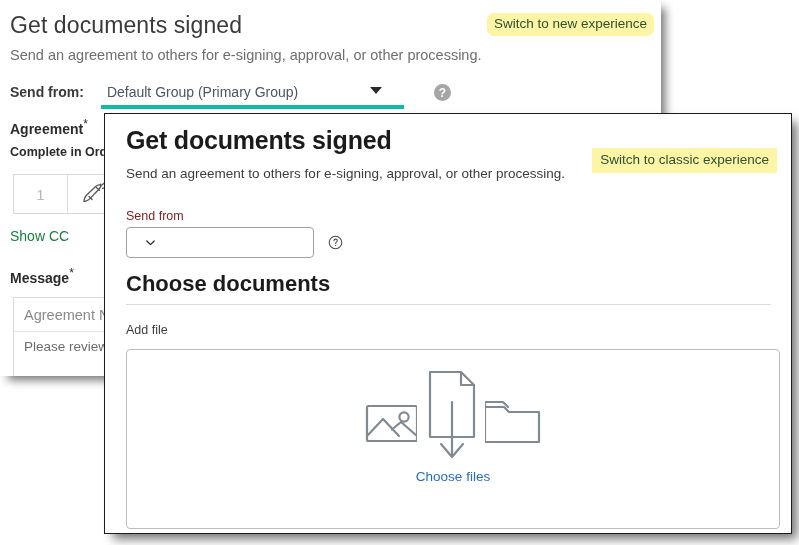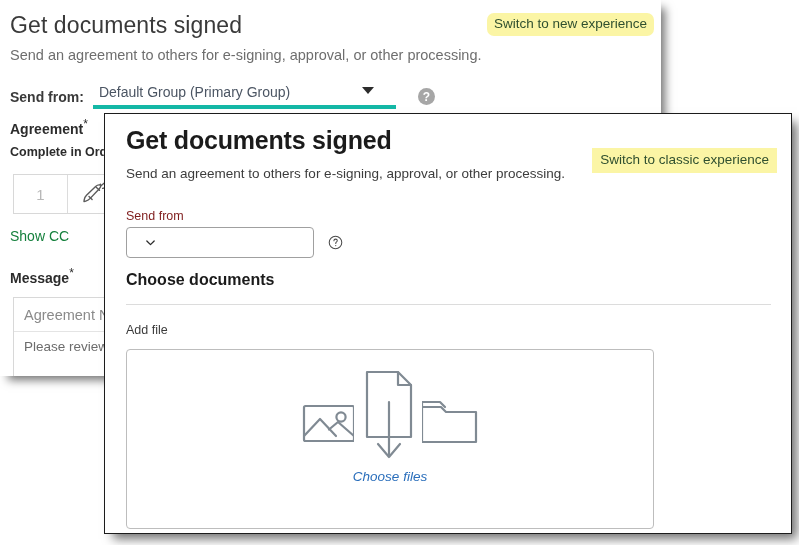--- a/index.html
+++ b/index.html
@@ -61,22 +61,23 @@
     white-space: nowrap;
     line-height: 1.15;
     border-radius: 7px;
   }
 
   .sendfrom-row {
     position: absolute;
     left: 10px;
     top: 84px;
     display: flex;
-    align-items: center;
-    white-space: nowrap;
+    align-items: flex-start;
+    white-space: nowrap;
+    gap: 8px;
   }
   .sendfrom-label {
     font-size: 14px;
     font-weight: bold;
     color: #3a3a3a;
     margin-right: 9px;
   }
   .sendfrom-select {
     position: relative;
     width: 297px;
@@ -307,21 +308,21 @@
     height: 15px;
     margin-left: 14px;
     cursor: pointer;
   }
   .m-help svg { display: block; }
 
   .m-section-title {
     position: absolute;
     left: 21px;
     top: 157px;
-    font-size: 16px;
+    font-size: 22px;
     font-weight: bold;
     color: #1b1b1b;
     white-space: nowrap;
   }
   .m-hr {
     position: absolute;
     left: 21px;
     top: 190px;
     width: 645px;
     height: 1px;
@@ -334,27 +335,26 @@
     top: 209px;
     font-size: 12.5px;
     color: #3b3b3b;
     white-space: nowrap;
   }
 
   .dropzone {
     position: absolute;
     left: 21px;
     top: 235px;
-    width: 528px;
+    width: 654px;
     height: 180px;
     border: 1px solid #bdbdbd;
     border-radius: 4px;
     box-sizing: border-box;
     background: #ffffff;
-    font-style: italic;
   }
   .dz-icons {
     position: absolute;
     left: 0; right: 0;
     top: 18px;
     display: flex;
     align-items: center;
     justify-content: center;
     gap: 0px;
   }

